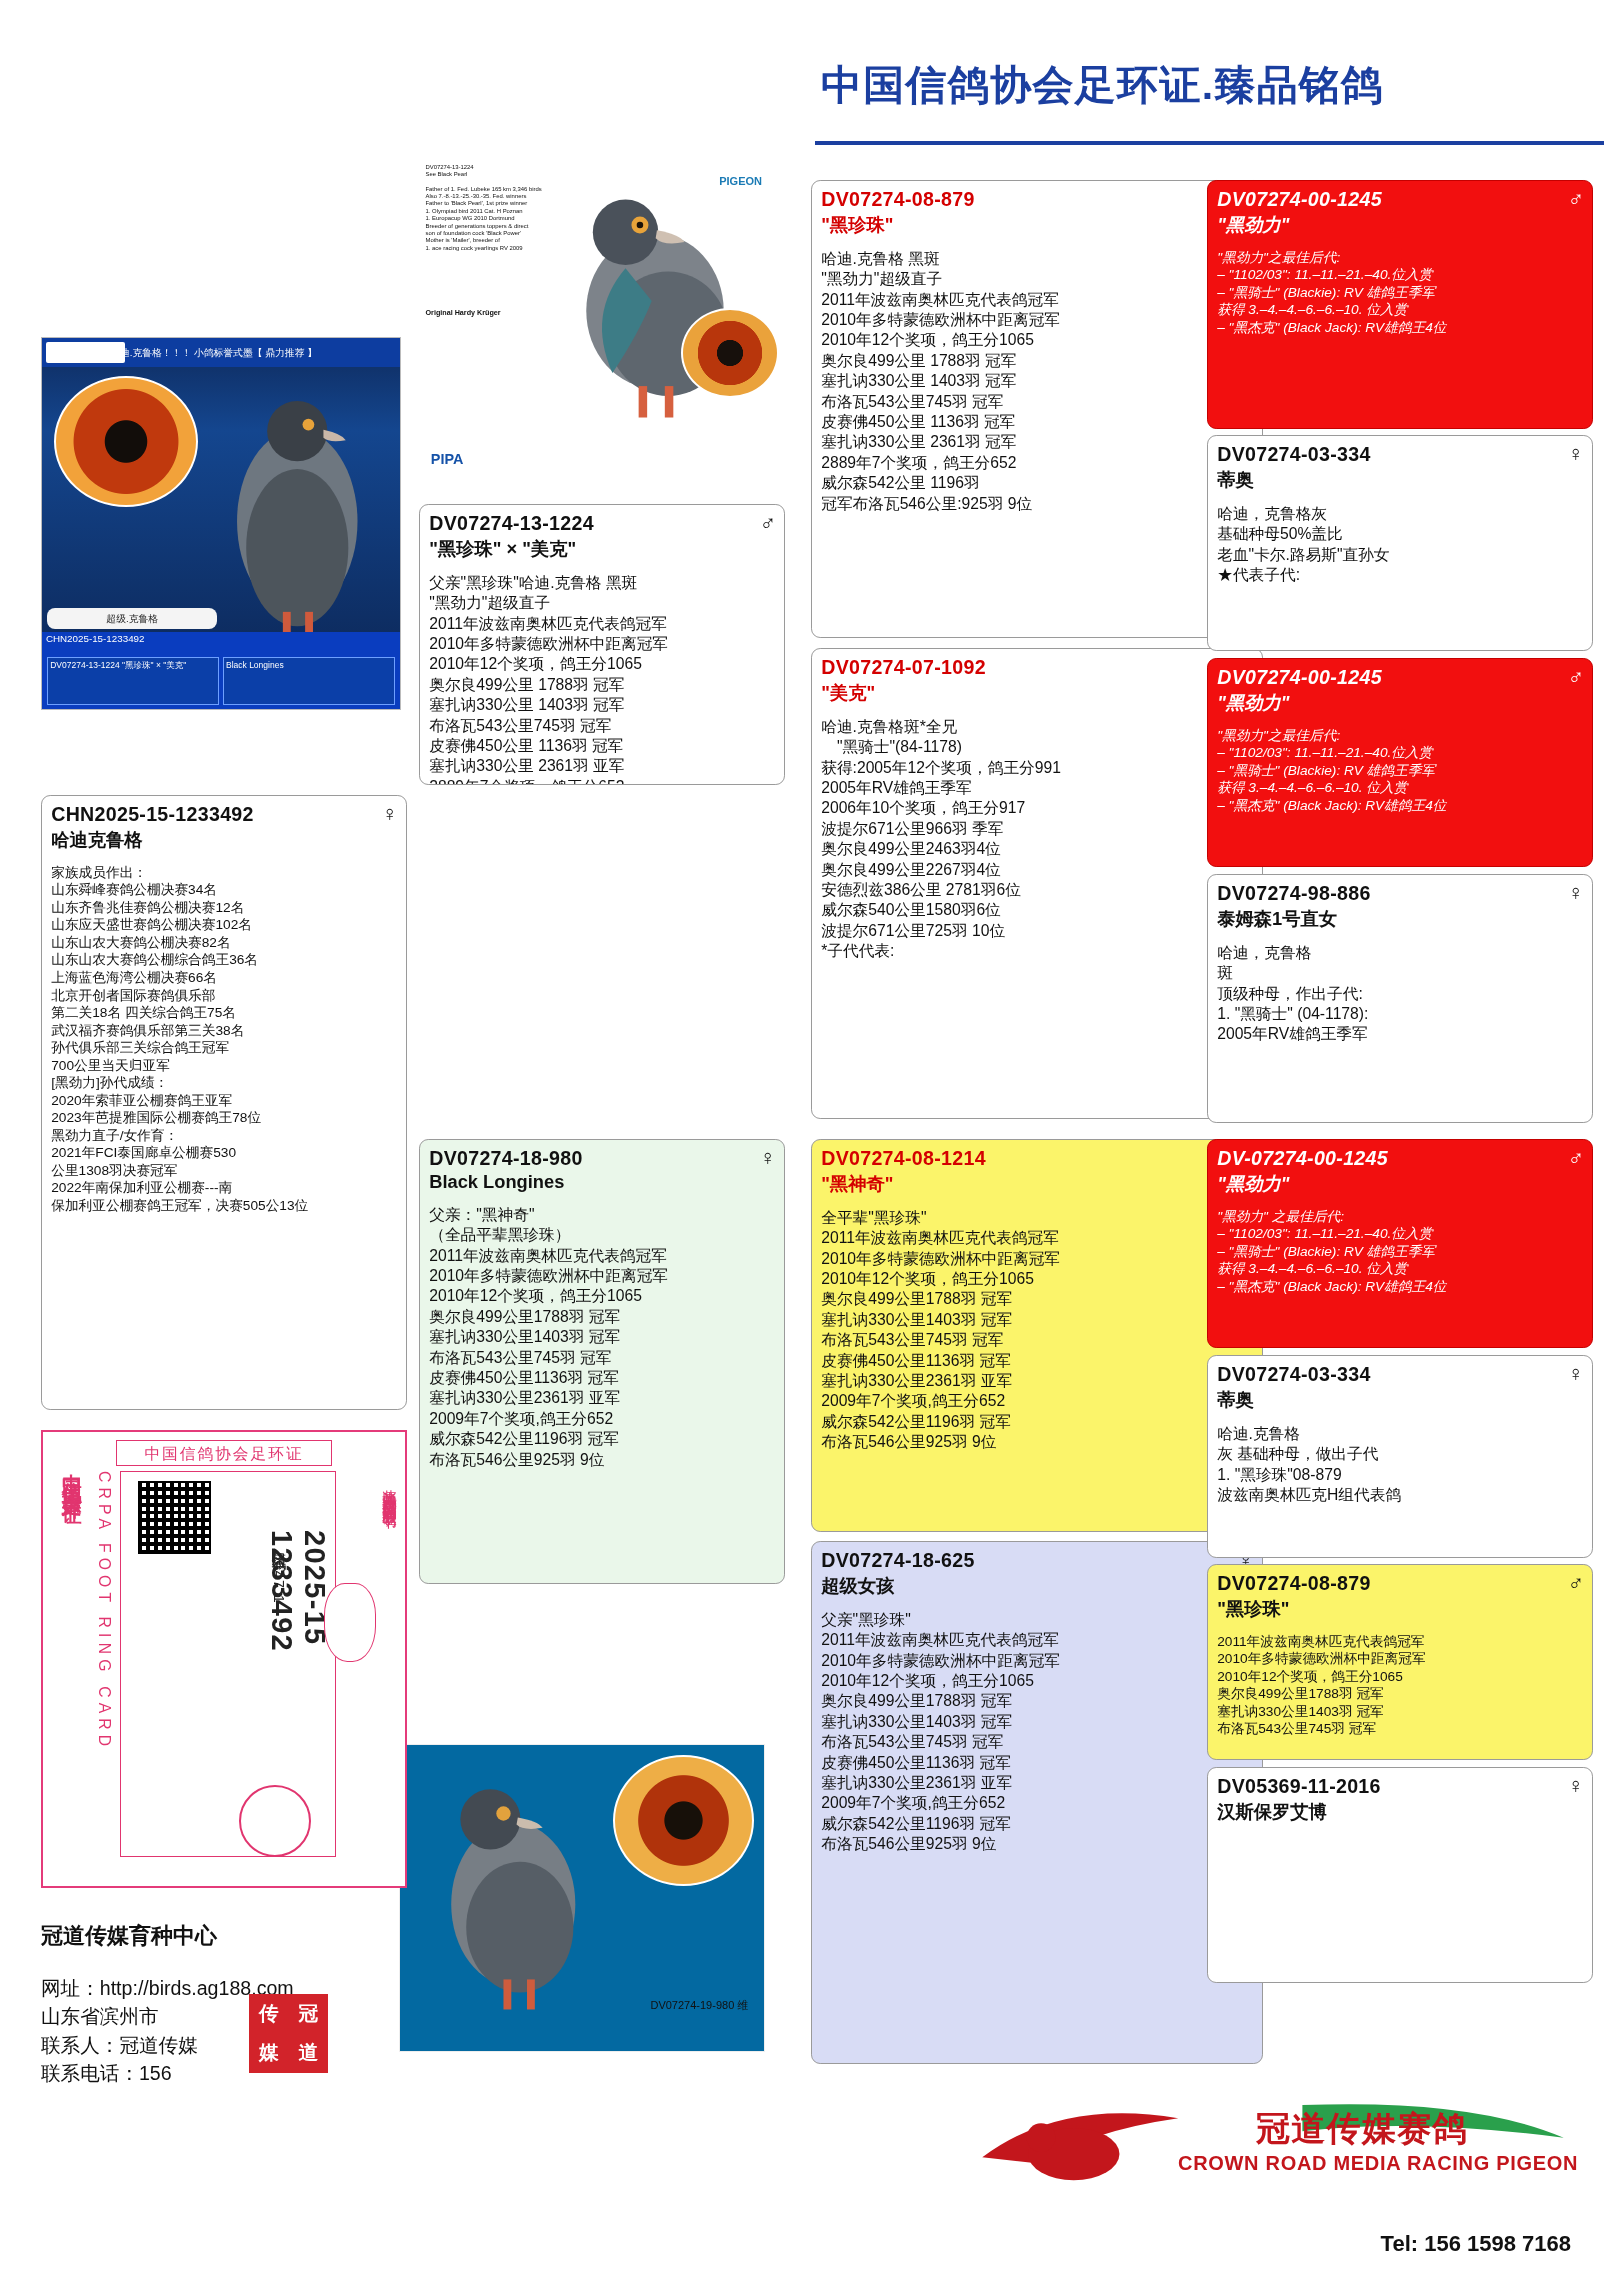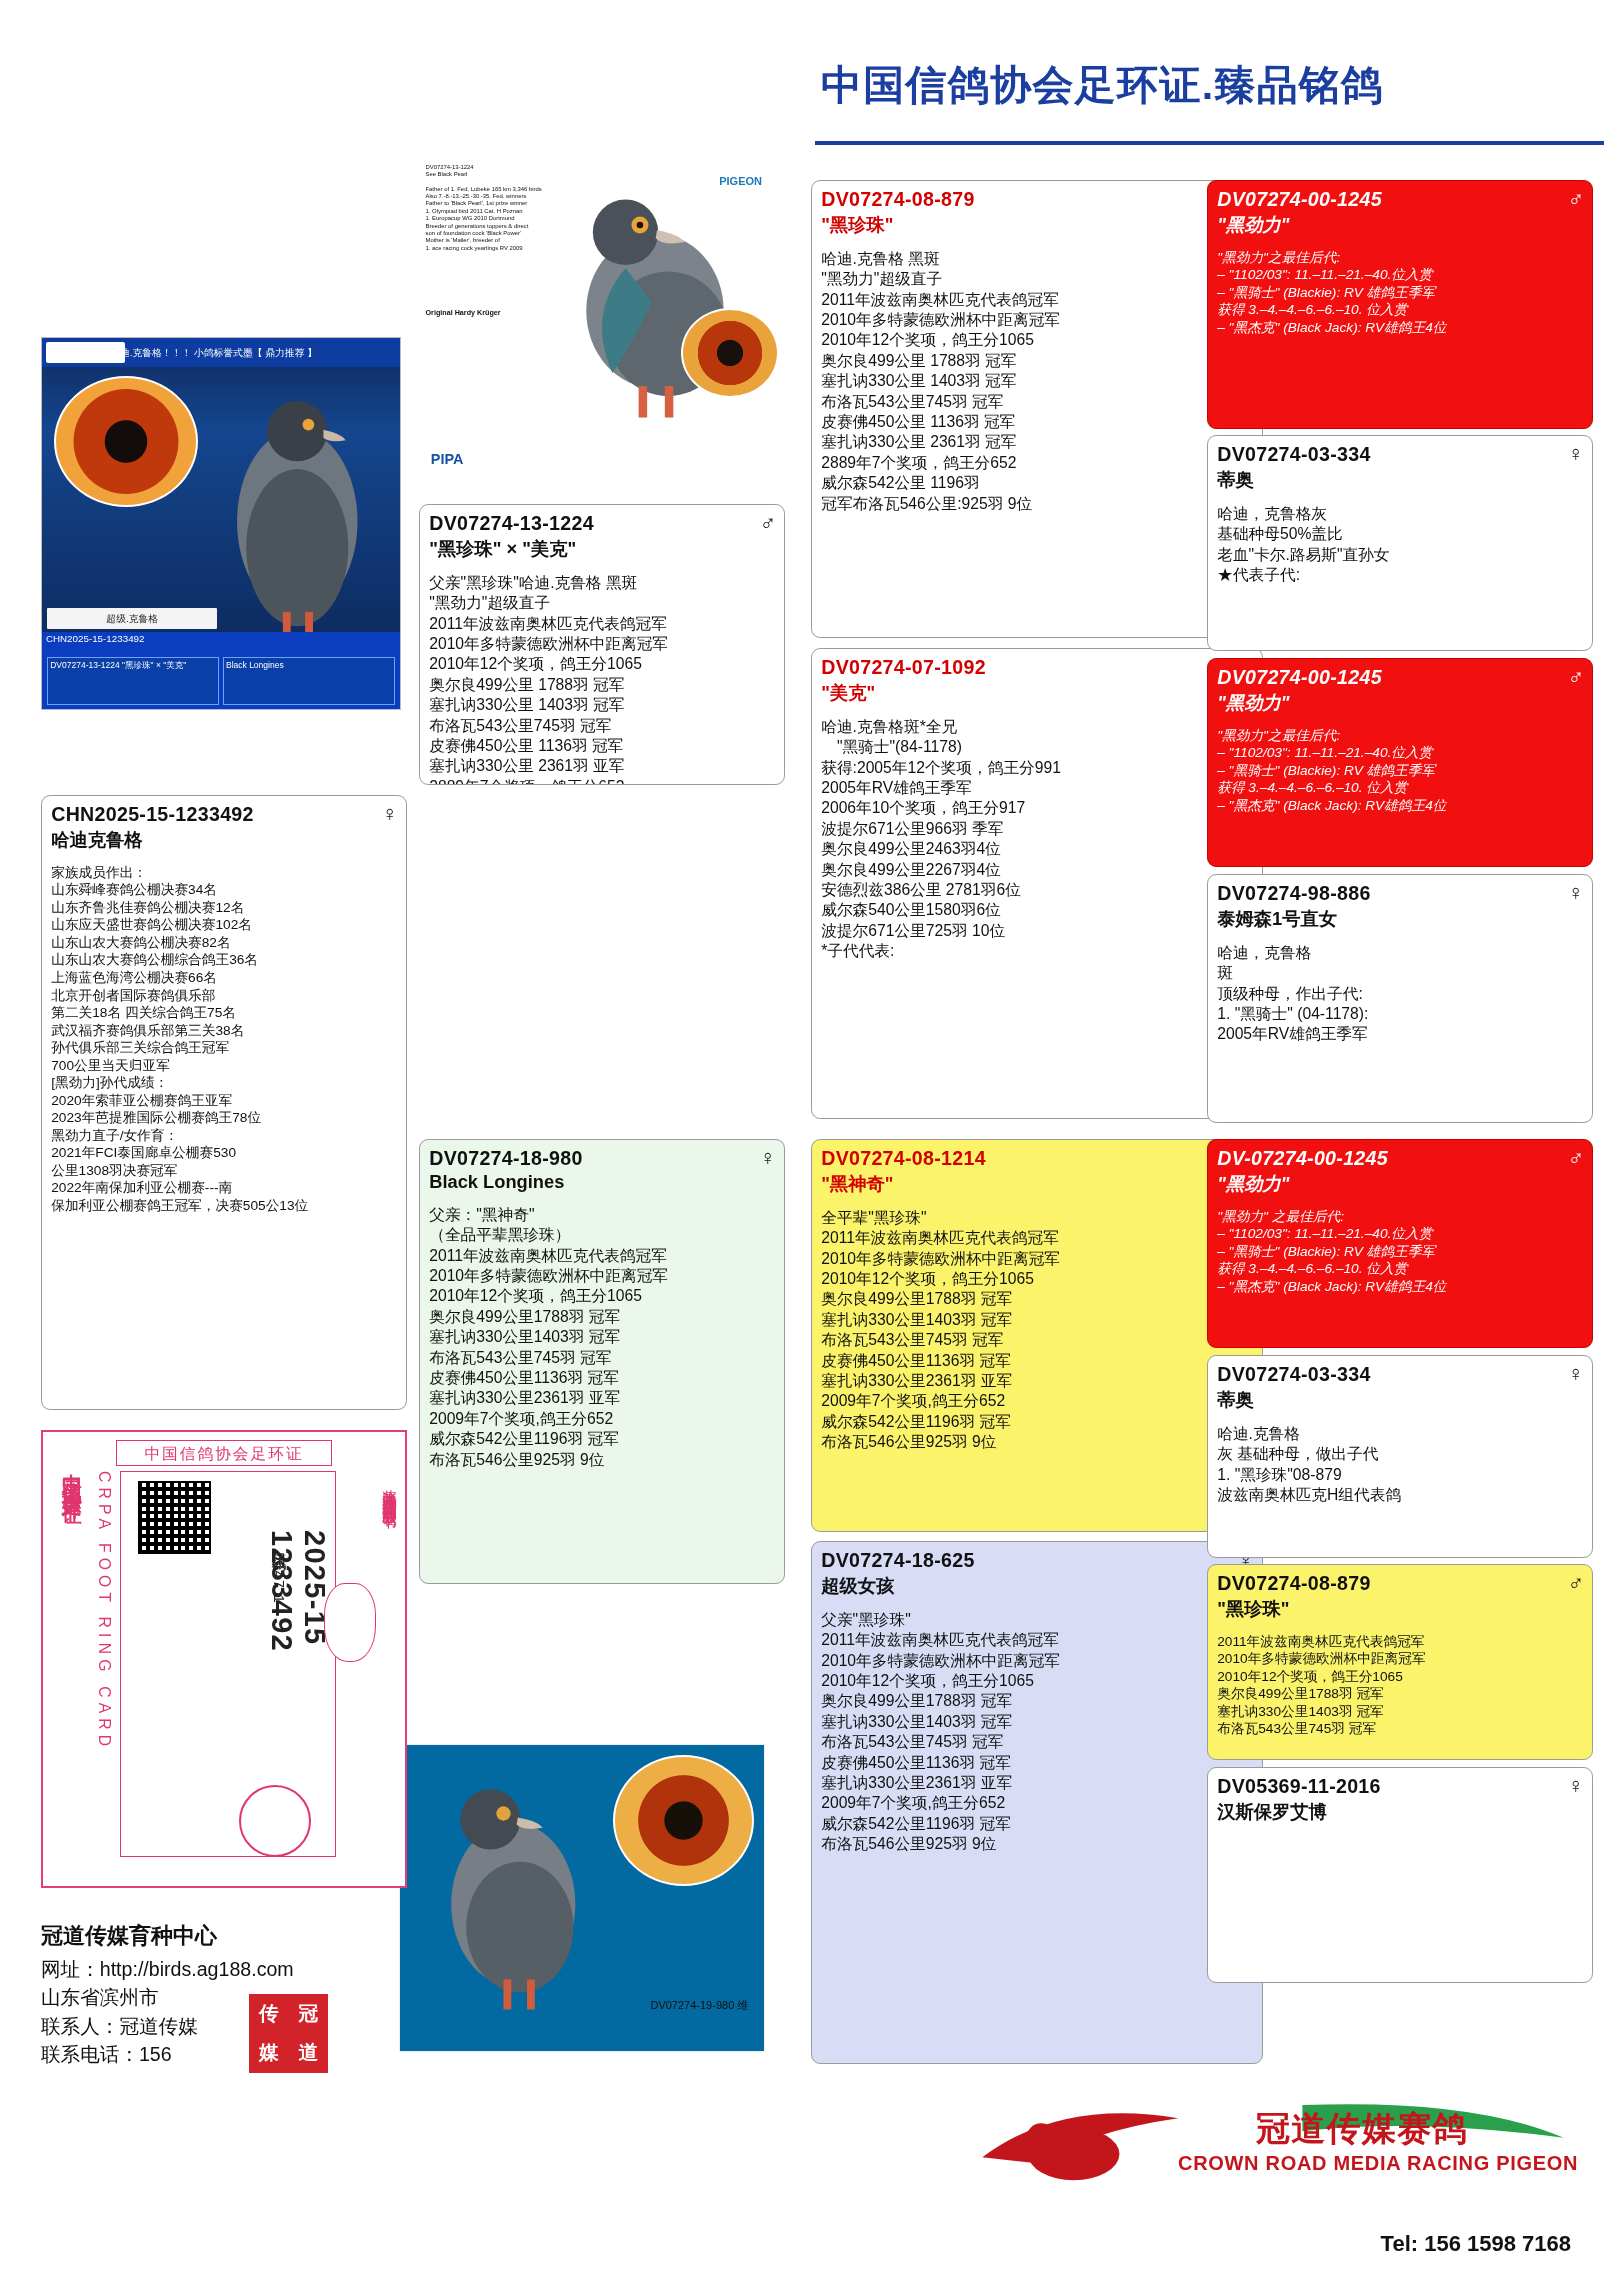--- a/index.html
+++ b/index.html
@@ -65,21 +65,21 @@
   .eye-big {
     position:absolute; left:11.8px; top:38px; width:144px; height:131px; border-radius:50%;
     background:radial-gradient(circle at 50% 50%, #120d0a 0 22%, #c0390d 23% 55%, #f2a23a 56% 78%, #e8781c 79% 100%);
     border:2.6px solid #fff;
   }
   .bird-shape {
     position:absolute; left:157px; top:46px; width:190px; height:275px;
   }
   .photo-top .whitebar {
     position:absolute; left:5.2px; bottom:80px; width:170px; height:21px;
-    background:#f4f4f4; border-radius:1px; font-size:9.8px; text-align:center;
+    background:#f4f4f4; border-radius:8px; font-size:9.8px; text-align:center;
     color:#222; line-height:21px;
   }
   .photo-top .footstrip {
     position:absolute; left:0; bottom:0; width:100%; height:77px;
     background:#0a3dbf; color:#fff; font-size:8.5px; padding:2.6px;
   }
   .photo-top .foot-box {
     position:absolute; bottom:3.9px; width:48%; height:48px; background:#0b3fa8;
     border:0.7px solid #6ea0ff; color:#fff; font-size:8.5px; padding:2px;
   }
@@ -159,21 +159,21 @@
     border:1.3px solid #e1356f;
   }
   .ringcard .bird-illu {
     position:absolute; left:281px; top:151px; width:52px; height:79px;
     border-radius:40% 40% 45% 45%;
     background:#fff; border:1.3px solid #e1356f;
   }
 
   
   .contact { position:absolute; left:41px; top:1921px; width:393px; }
-  .contact .name { font-size:22px; font-weight:bold; margin-bottom:4px;}
+  .contact .name { font-size:22px; font-weight:bold; margin-bottom:23px;}
   .contact .line { font-size:19.6px; line-height:1.45; }
   .stamp {
     position:absolute; left:249px; top:1994px; width:79px; height:79px;
     background:#d2232a; color:#fff; font-size:19.6px; font-weight:bold;
     display:grid; grid-template-columns:1fr 1fr; align-items:center; justify-items:center;
     line-height:1;
   }
 
   
   .footer {

